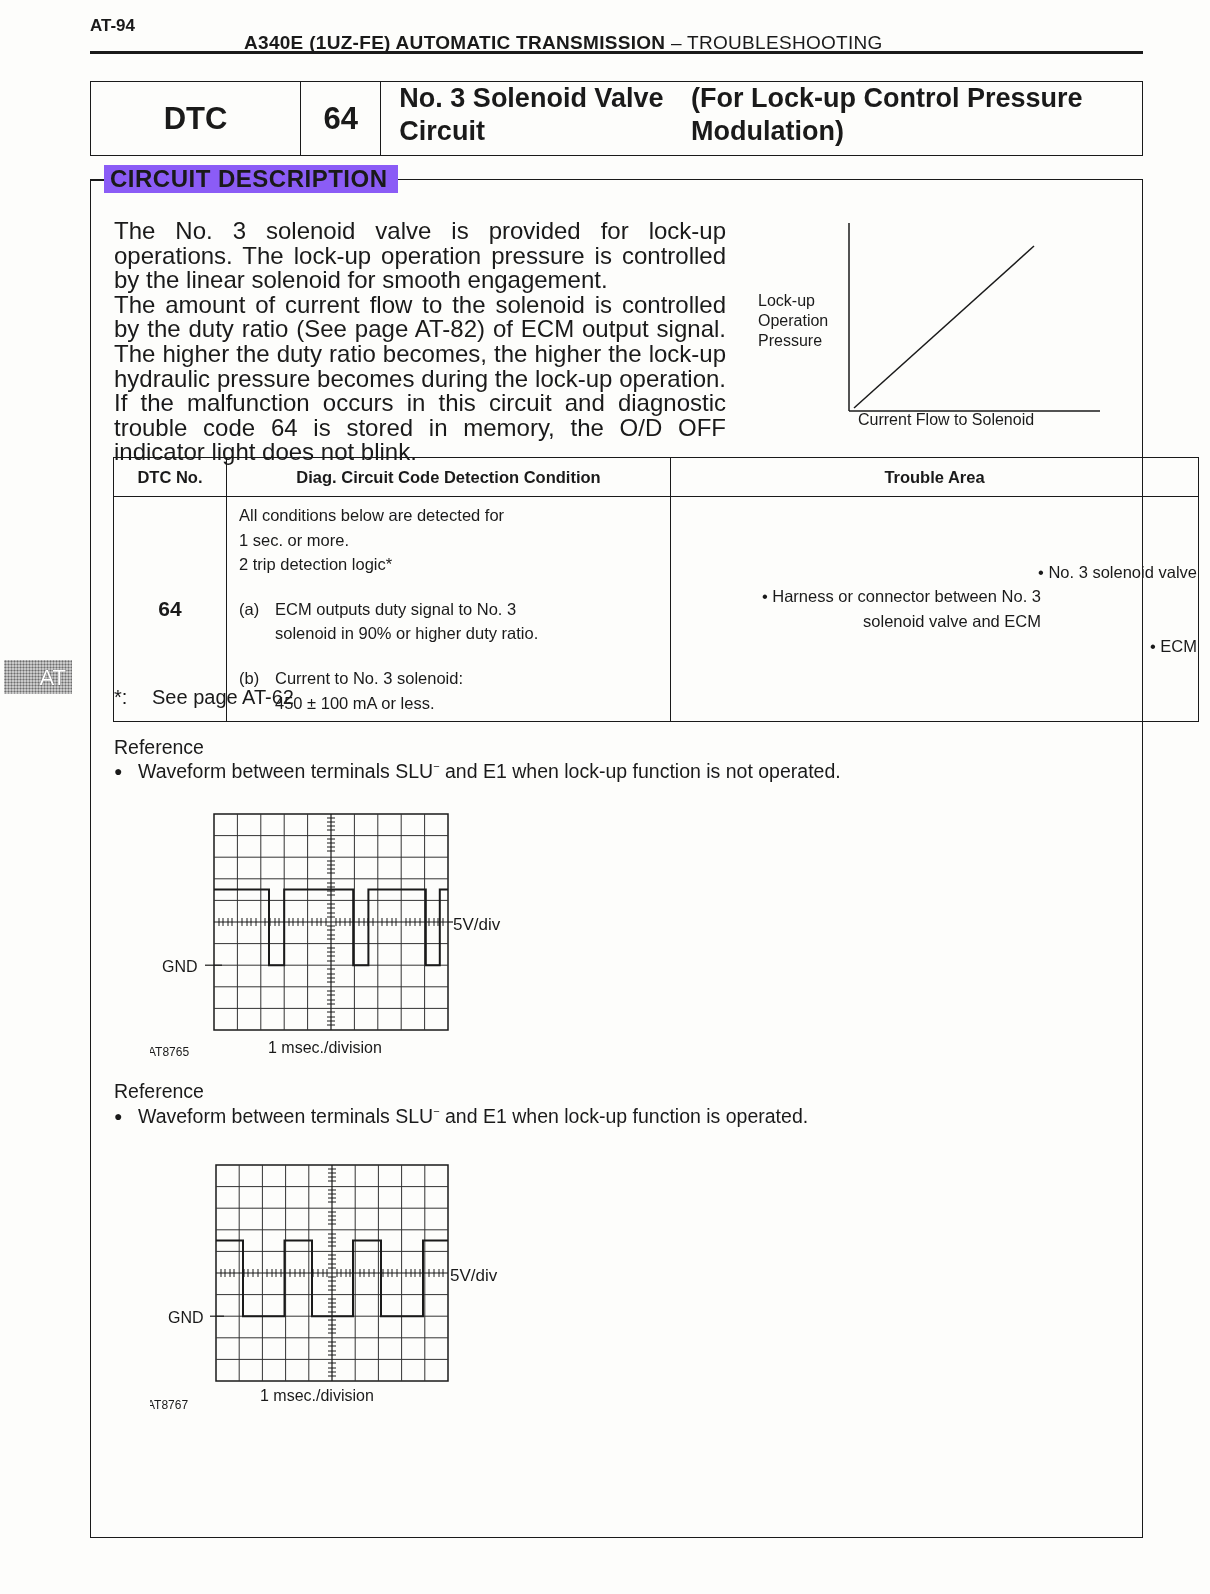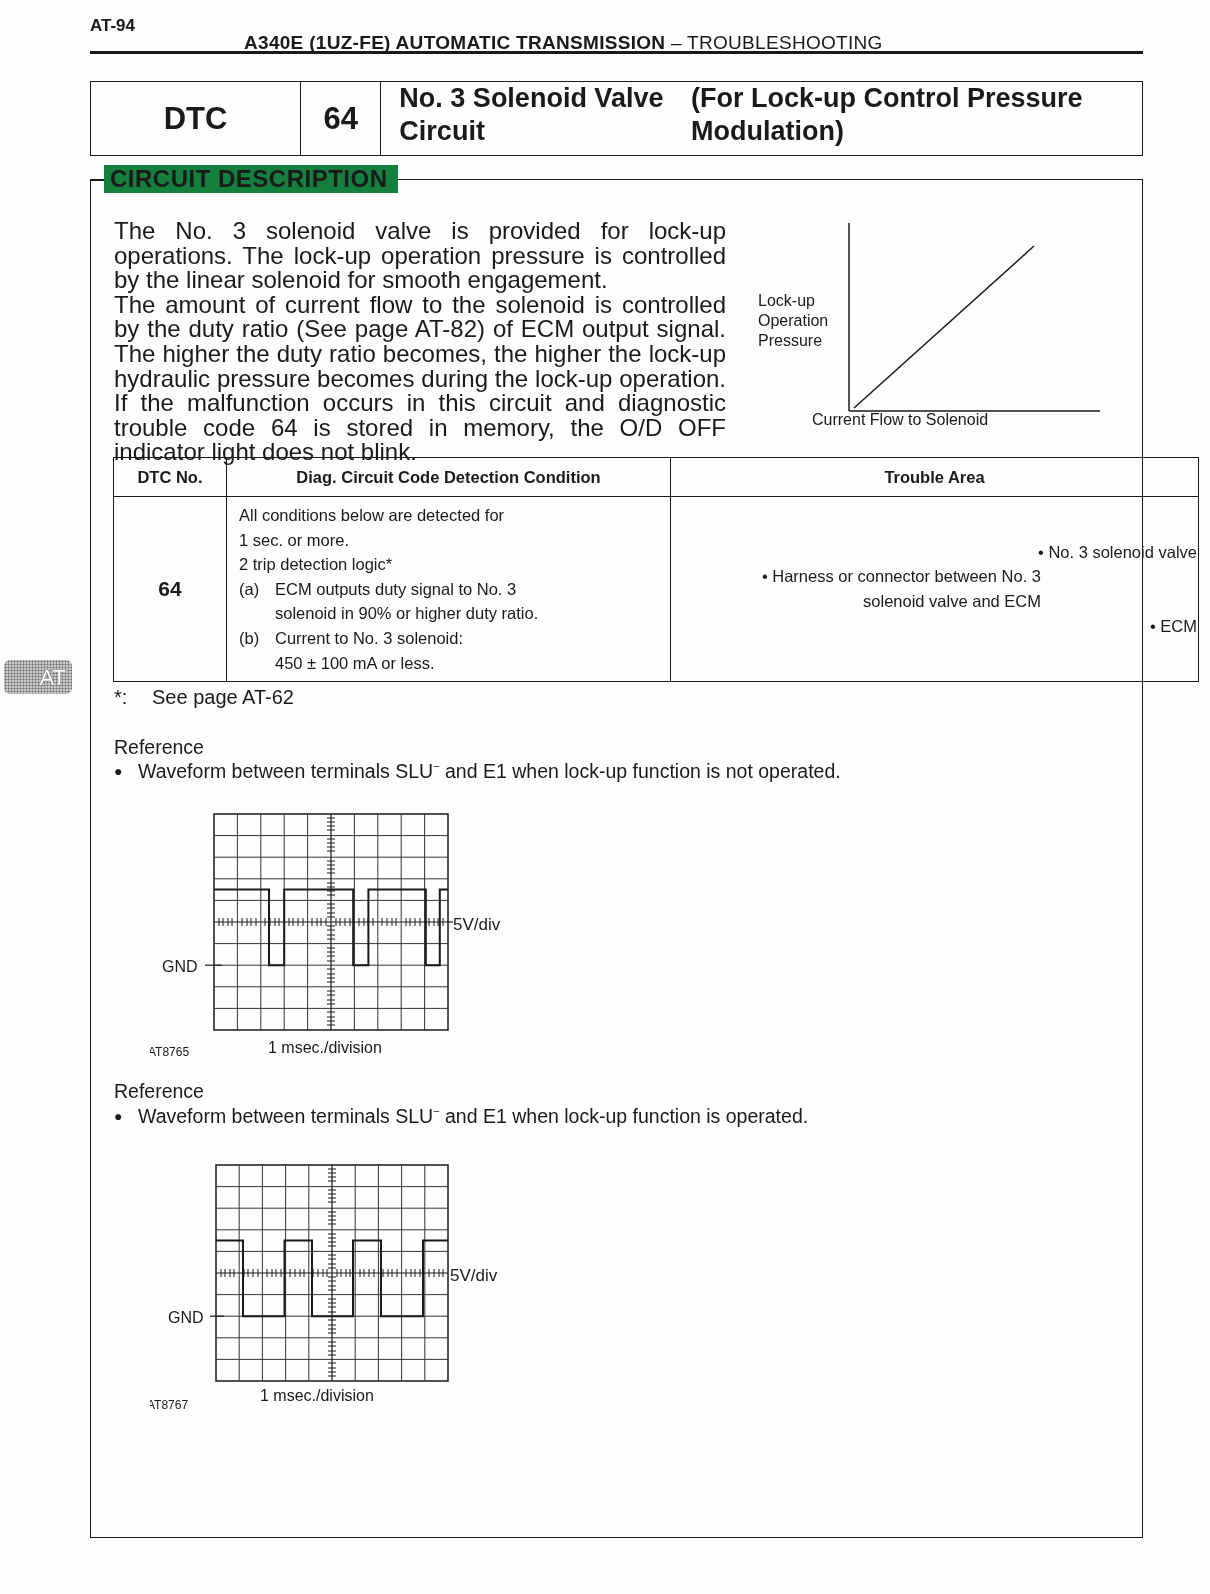--- a/index.html
+++ b/index.html
@@ -14,47 +14,47 @@
   .running-head .b { font-weight: bold; }
   .head-rule { left: 90px; top: 51px; width: 1053px; height: 3px; background: #1a1a1a; }
 
   .dtc-box { left: 90px; top: 81px; width: 1051px; height: 73px; border: 1.5px solid #1a1a1a; display: flex; justify-content: flex-end; }
   .dtc-box > div { display: flex; align-items: center; }
   .dtc-label { width: 256px; justify-content: center; font-size: 31px; font-weight: bold; border-right: 1.5px solid #1a1a1a; }
   .dtc-code { width: 97px; justify-content: center; font-size: 31px; font-weight: bold; border-right: 1.5px solid #1a1a1a; }
   .dtc-title { padding-left: 18px; font-size: 27px; font-weight: bold; line-height: 33px; flex-direction: row; align-items: flex-start !important; justify-content: center; }
 
   .section-frame { left: 90px; top: 179px; width: 1051px; height: 1357px; border: 1.5px solid #1a1a1a; }
-  .section-title { left: 104px; top: 165px; background: #15803d; padding: 0 10px 0 6px; font-size: 24px; font-weight: bold; letter-spacing: 0.5px; }
+  .section-title { left: 104px; top: 165px; background: #8b5cf6; padding: 0 10px 0 6px; font-size: 24px; font-weight: bold; letter-spacing: 0.5px; }
   .section-title::before { content: ""; display: inline-block; width: 14px; height: 1.5px; background: #1a1a1a; vertical-align: middle; margin-right: 6px; margin-left: -20px; }
 
   .desc { left: 114px; top: 219px; width: 612px; font-size: 24px; line-height: 24.6px; }
   .desc p { margin: 0; text-align: justify; text-align-last: left; }
 
   .graph { left: 750px; top: 215px; width: 350px; height: 225px; }
   .graph-ylabel { left: 758px; top: 291px; font-size: 16px; line-height: 20px; }
-  .graph-xlabel { left: 812px; top: 411px; font-size: 16px; }
+  .graph-xlabel { left: 858px; top: 411px; font-size: 16px; }
 
   table.dtc-table { position: absolute; left: 113px; top: 457px; width: 1086px; border-collapse: collapse; font-size: 16.5px; }
   table.dtc-table th, table.dtc-table td { border: 1.5px solid #1a1a1a; }
   table.dtc-table th { height: 36px; font-weight: bold; text-align: center; }
   table.dtc-table td { vertical-align: middle; }
   .c1 { width: 110px; }
   .c2 { width: 441px; }
   .cell-code { text-align: center; font-weight: bold; font-size: 21px; }
   .cond { padding: 6px 10px 6px 12px; line-height: 24.6px; }
-  .cond .sub { padding-left: 36px; text-indent: -36px; }
+  .cond .sub { padding-left: 36px; text-indent: -36px; margin-top: 20px; }
   .cond .cont { padding-left: 36px; }
   .area { padding-left: 26px; line-height: 24.6px; text-align: right; }
   .area .item { padding-left: 14px; text-indent: -14px; }
 
   .at-tab { left: 4px; top: 660px; width: 68px; height: 34px;
     background-image: radial-gradient(#6d6d6d 0.9px, transparent 1.1px); background-size: 3px 3px; background-color: #c9c9c9;
     font-size: 22px; color: #fff; text-align: right; padding-right: 6px; box-sizing: border-box; line-height: 36px;
-    text-shadow: 0 0 1px #555, 0 0 1px #555; border-radius: 6px; }
+    text-shadow: 0 0 1px #555, 0 0 1px #555; }
 
   .footnote { left: 114px; top: 686px; font-size: 20px; }
   .footnote .mark { display: inline-block; width: 38px; }
   .ref-label { font-size: 19.5px; }
   .ref-bullet { font-size: 19.5px; }
   .ref-bullet .dot { display: inline-block; width: 24px; font-size: 14px; vertical-align: 2px; }
   sup.minus { font-size: 11px; vertical-align: 8px; }
 
   .scope { position: absolute; }
 </style>

